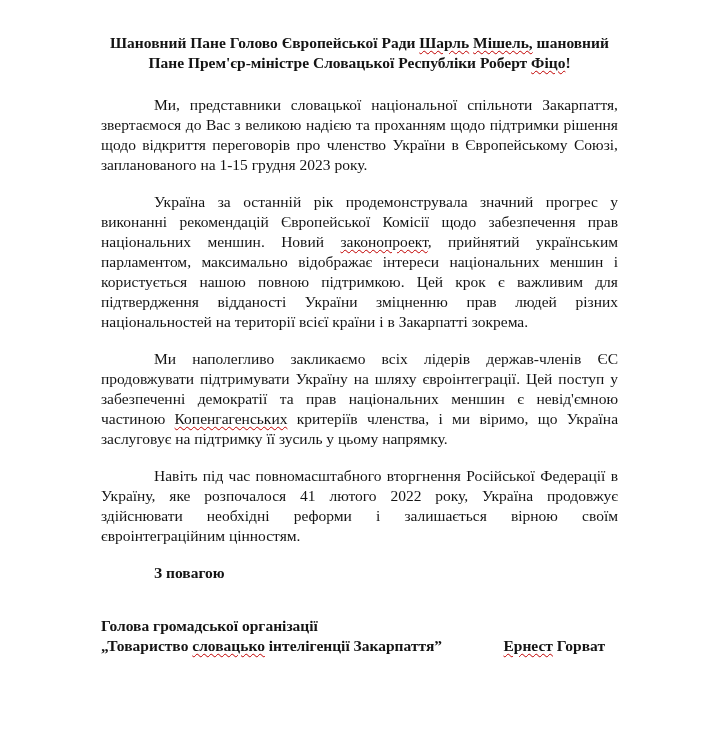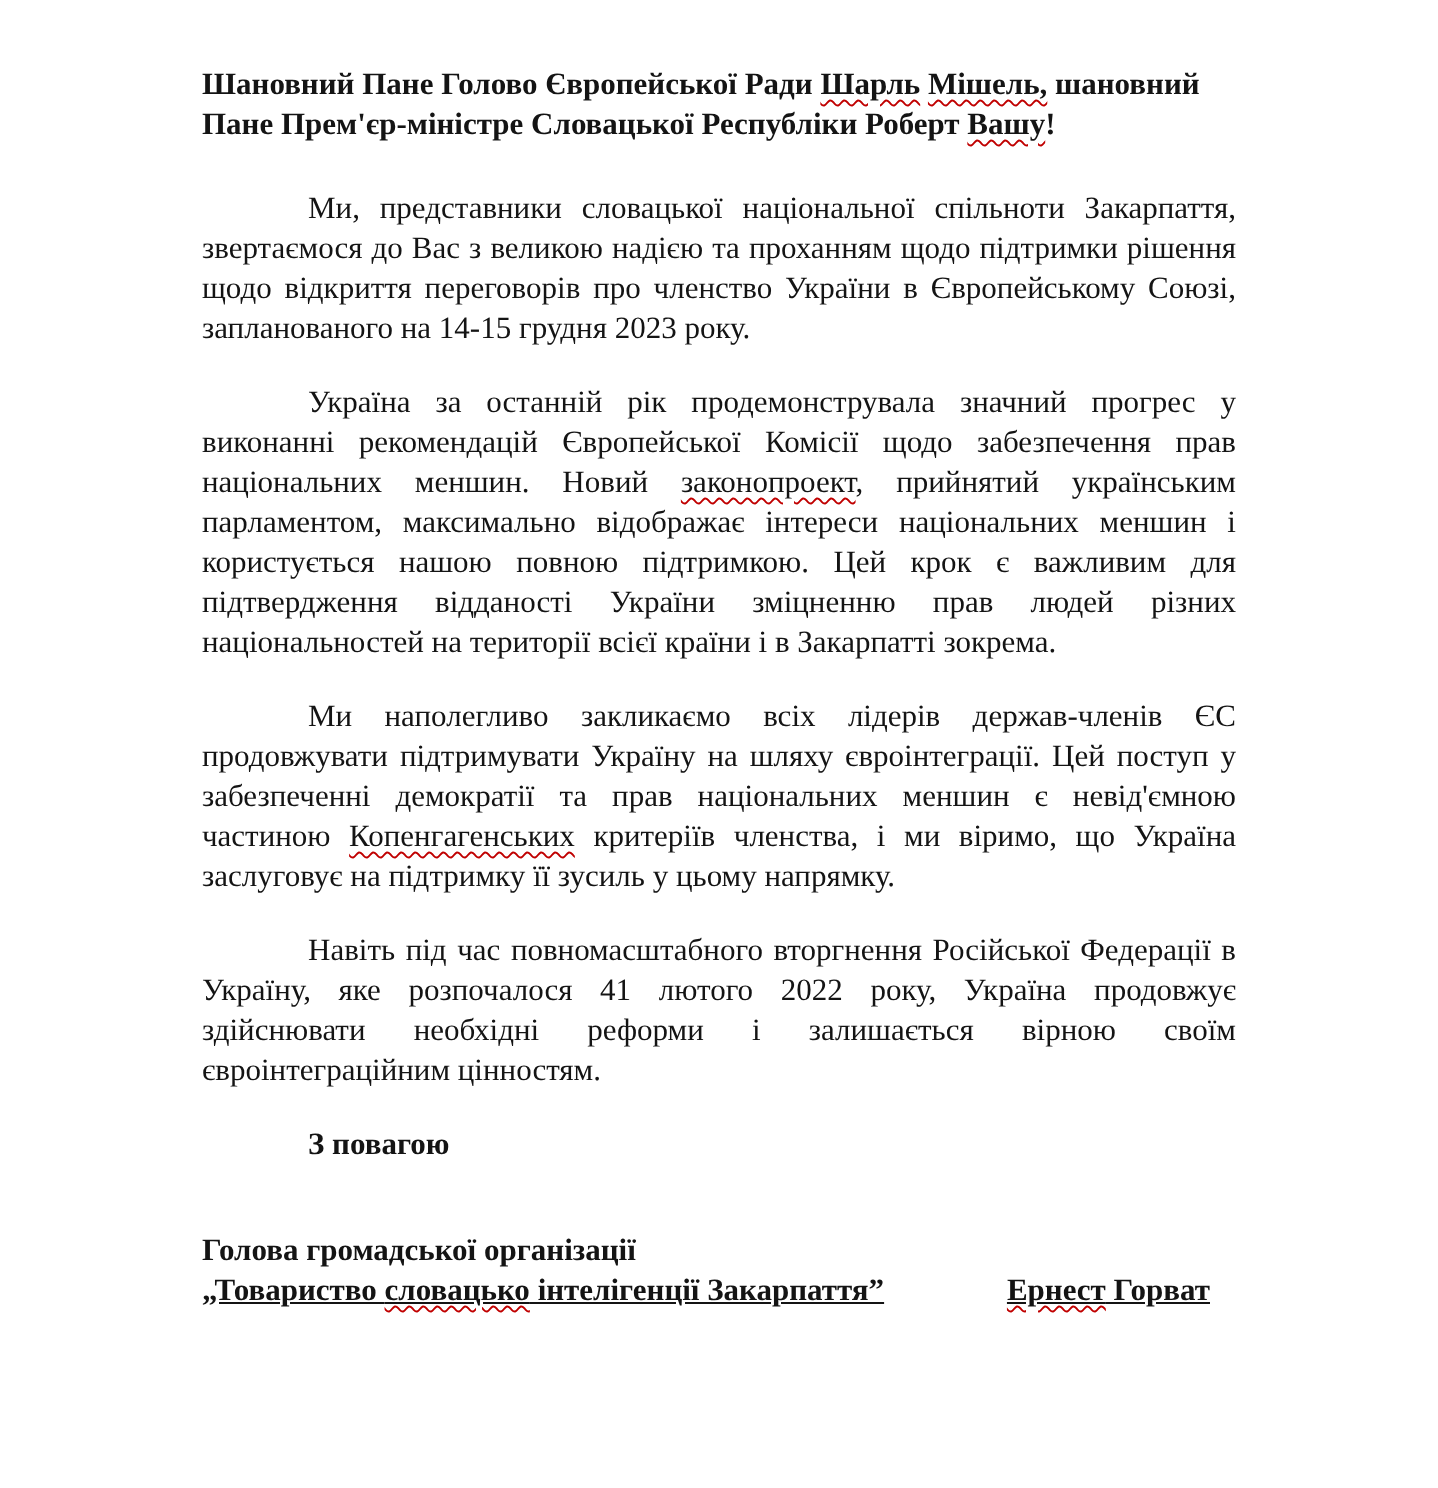--- a/index.html
+++ b/index.html
@@ -16,61 +16,60 @@
     width: 517px;
     margin: 0 auto;
     padding-top: 33px;
     font-family: "Liberation Serif", "DejaVu Serif", serif;
     font-size: 15.5px;
     line-height: 20px;
     color: #141414;
   }
   .salutation {
     font-weight: bold;
-    text-align: left;
+    text-align: center;
     margin: 0 0 22px 0;
   }
   .body-para {
     margin: 0 0 17px 0;
     text-indent: 53px;
     text-align: justify;
   }
   .closing {
     font-weight: bold;
     text-indent: 53px;
     margin: 0 0 18px 0;
   }
   .signature-block {
     font-weight: bold;
     margin-top: 33px;
   }
   .sig-row {
     display: flex;
     justify-content: space-between;
     padding-right: 13px;
-    text-decoration: underline;
   }
   .sig-org { white-space: nowrap; }
   .sig-name { white-space: nowrap; }
   .misspell {
     text-decoration: underline;
     text-decoration-style: wavy;
     text-decoration-color: #c00000;
     text-decoration-thickness: 1px;
     text-underline-offset: 2px;
   }
 </style>
 </head>
 <body>
 
 <div class="page">
 
-  <div class="salutation"><span>Шановний Пане Голово Європейської Ради </span><span class="misspell">Шарль</span><span> </span><span class="misspell">Мішель,</span><span> шановний</span><br><span>Пане Прем'єр-міністре Словацької Республіки Роберт </span><span class="misspell">Вашу</span><span>!</span></div>
+  <div class="salutation"><span>Шановний Пане Голово Європейської Ради </span><span class="misspell">Шарль</span><span> </span><span class="misspell">Мішель,</span><span> шановний</span><br><span>Пане Прем'єр-міністре Словацької Республіки Роберт </span><span class="misspell">Фіцо</span><span>!</span></div>
 
-  <p class="body-para"><span>Ми, представники словацької національної спільноти Закарпаття, звертаємося до Вас з великою надією та проханням щодо підтримки рішення щодо відкриття переговорів про членство України в Європейському Союзі, запланованого на 14-15 грудня 2023 року.</span></p>
+  <p class="body-para"><span>Ми, представники словацької національної спільноти Закарпаття, звертаємося до Вас з великою надією та проханням щодо підтримки рішення щодо відкриття переговорів про членство України в Європейському Союзі, запланованого на 1-15 грудня 2023 року.</span></p>
 
   <p class="body-para"><span>Україна за останній рік продемонструвала значний прогрес у виконанні рекомендацій Європейської Комісії щодо забезпечення прав національних меншин. Новий </span><span class="misspell">законопроект</span><span>, прийнятий українським парламентом, максимально відображає інтереси національних меншин і користується нашою повною підтримкою. Цей крок є важливим для підтвердження відданості України зміцненню прав людей різних національностей на території всієї країни і в Закарпатті зокрема.</span></p>
 
   <p class="body-para"><span>Ми наполегливо закликаємо всіх лідерів держав-членів ЄС продовжувати підтримувати Україну на шляху євроінтеграції. Цей поступ у забезпеченні демократії та прав національних меншин є невід'ємною частиною </span><span class="misspell">Копенгагенських</span><span> критеріїв членства, і ми віримо, що Україна заслуговує на підтримку її зусиль у цьому напрямку.</span></p>
 
   <p class="body-para"><span>Навіть під час повномасштабного вторгнення Російської Федерації в Україну, яке розпочалося 41 лютого 2022 року, Україна продовжує здійснювати необхідні реформи і залишається вірною своїм євроінтеграційним цінностям.</span></p>
 
 
   <p class="closing">З повагою</p>
 

